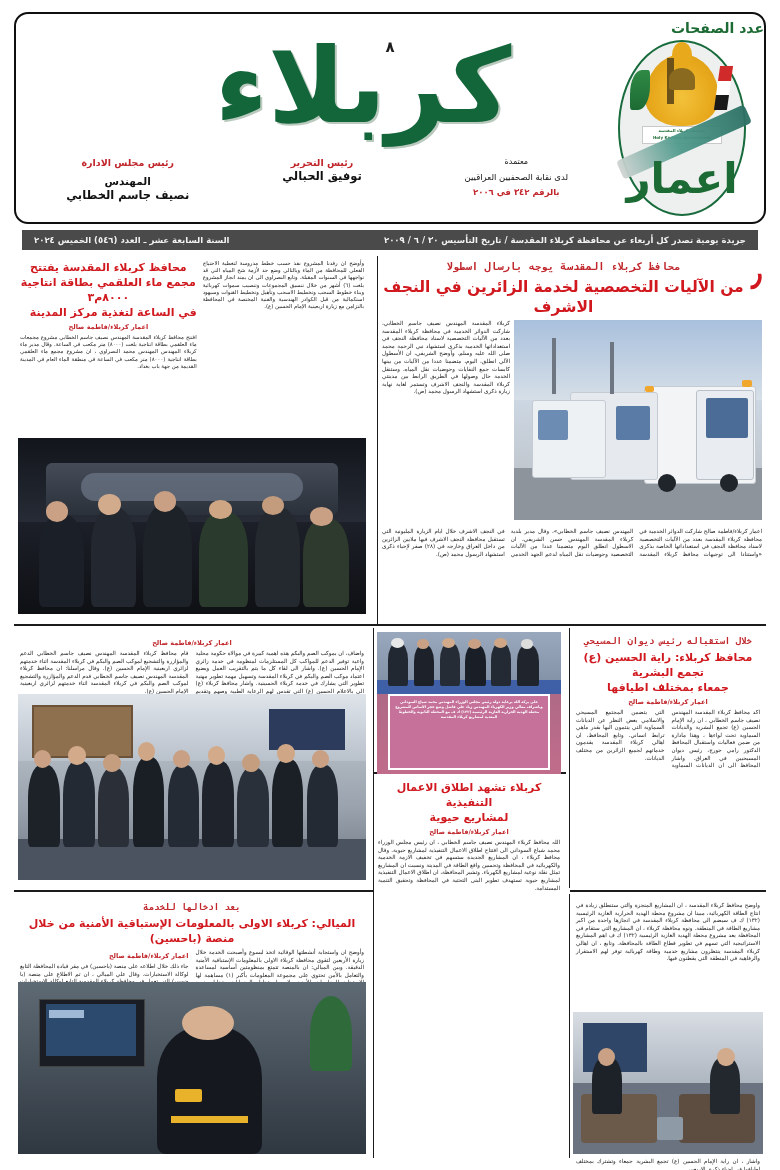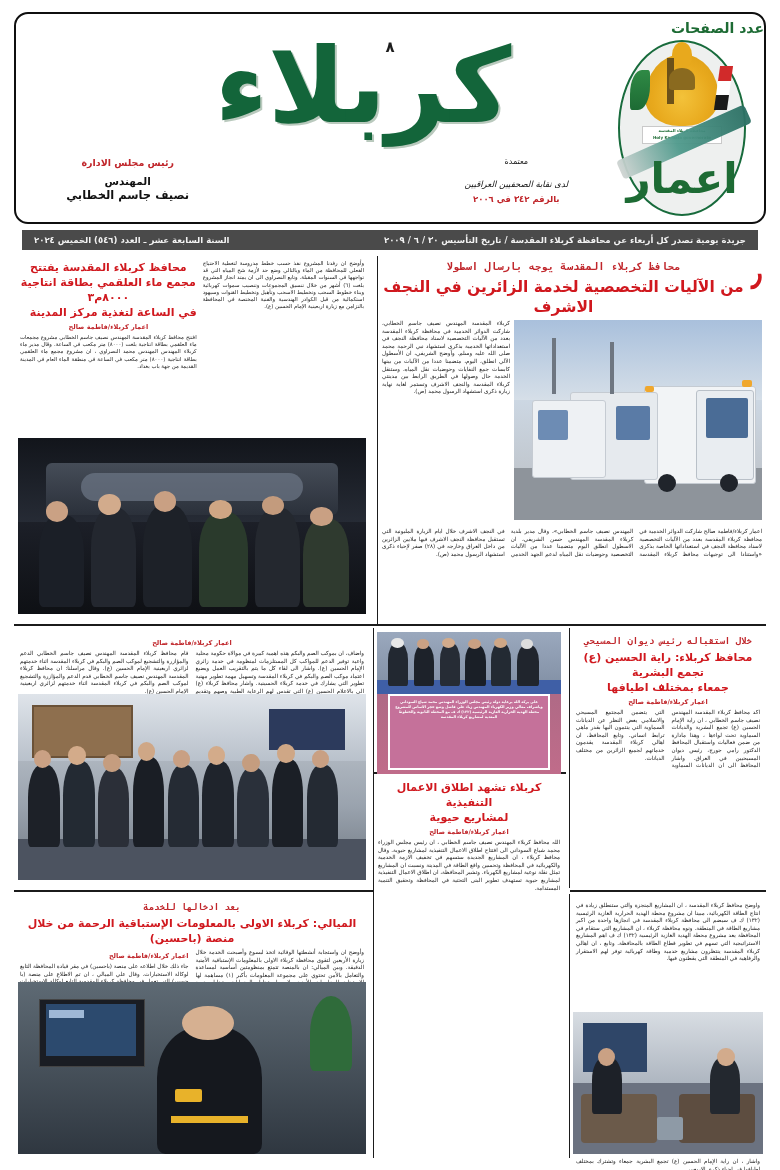--- a/index.html
+++ b/index.html
@@ -100,21 +100,21 @@
     font-size:9.5px;font-weight:bold;color:#c0262b;line-height:13px;display:block;
   }
   .credit .name1{
     font-size:10.5px;font-weight:bold;color:#111;line-height:14px;display:block;
     margin-top:5px;
   }
   .credit .name2{
     font-size:11.5px;font-weight:bold;color:#111;line-height:15px;display:block;
   }
   .credit.reg .role{color:#111;font-weight:normal;font-size:8px;line-height:11px;}
-  .credit.reg .name1{font-size:8.5px;font-weight:normal;line-height:12px;margin-top:11px;font-style:italic;}
+  .credit.reg .name1{font-size:8.5px;font-weight:normal;line-height:12px;margin-top:4px;}
   .credit.reg .name2{font-size:8.5px;color:#c0262b;font-weight:bold;line-height:13px;margin-top:3px;}
 
   
   .infobar{
     position:absolute;left:22px;top:230px;width:736px;height:20px;
     background:#4a4a4a;color:#f2f2f2;display:flex;align-items:center;
     justify-content:space-between;padding:0 12px;box-sizing:border-box;
     font-size:8.5px;font-weight:bold;
   }
   .infobar .right{direction:rtl;}
@@ -237,20 +237,24 @@
       </div>
       <div class="swoosh"></div>
       <div class="word">اعمار</div>
     </div>
 
     <div class="credits">
       <div class="credit">
         <span class="role">رئيس مجلس الادارة</span>
         <span class="name1">المهندس</span>
         <span class="name2">نصيف جاسم الخطابي</span>
+      </div>
+      <div class="credit">
+        <span class="role">رئيس التحرير</span>
+        <span class="name2">توفيق الحبالي</span>
       </div>
       <div class="credit reg">
         <span class="role">معتمدة</span>
         <span class="name1">لدى نقابة الصحفيين العراقيين</span>
         <span class="name2">بالرقم ٣٤٢ في ٢٠٠٦</span>
       </div>
     </div>
   </div>
 
   <div class="infobar">
@@ -421,21 +425,21 @@
         <div class="headline sm" style="margin-top:2px;">محافظ كربلاء: راية الحسين (ع) تجمع البشرية</div>
         <div class="headline sm">جمعاء بمختلف اطيافها</div>
         <div class="byline">اعمار كربلاء/فاطمة صالح</div>
         <div class="body two">اكد محافظ كربلاء المقدسة المهندس نصيف جاسم الخطابي ، ان راية الإمام الحسين (ع) تجمع البشرية والديانات السماوية تحت لواءها ، وهذا مادارة من ضمن فعاليات واستقبال المحافظ الدكتور رامي جورج، رئيس ديوان المسيحيين في العراق. واشار المحافظ الى ان الديانات السماوية التي يتضمن المجتمع المسيحي والاسلامي يعض النظر عن الديانات السماوية التي ينتمون اليها بقدر ماهي ترابط انساني. وتابع المحافظ، ان اهالي كربلاء المقدسة يقدمون خدماتهم لجميع الزائرين من مختلف الديانات.</div>
       </div>
     </div>
 
     <div class="bot-left">
       <div style="padding:6px 6px 0 6px;">
         <div class="kicker">بعد ادخالها للخدمة</div>
-        <div class="headline sm" style="margin-top:2px;">الميالي: كربلاء الاولى بالمعلومات الإستباقية الرحمة من خلال منصة (باحسين)</div>
+        <div class="headline sm" style="margin-top:2px;">الميالي: كربلاء الاولى بالمعلومات الإستباقية الأمنية من خلال منصة (باحسين)</div>
         <div style="display:flex;gap:7px;margin-top:3px;">
           <div style="flex:1;">
             <div class="body">وأوضح ان واستجابة أنشطتها الوقائية اتخذ لبسوع وأصبحت الخدمة خلال زيارة الأربعين لتقوى محافظة كربلاء الاولى بالمعلومات الإستباقية الأمنية الدقيقة. وبين الميالي: ان بالمنصة تتمتع بمنظومتين أساسية لمساعدة والتعامل بالأمن تحتوي على مجموعة المعلومات بأكبر (١) مساهمة لها الاستجابة للمعلومات الأمنية ولاسيما وتحليل المعطيات وتحليل جميع البيانات بصورة فورية.</div>
           </div>
           <div style="flex:1;">
             <div class="byline" style="text-align:right;">اعمار كربلاء/فاطمة صالح</div>
             <div class="body">جاء ذلك خلال اطلاعه على منصة (باحسين) في مقر قيادة المحافظة التابع لوكالة الاستخبارات. وقال علي الميالي ، ان تم الاطلاع على منصة (با حسين) التي تعمل في محافظة كربلاء المقدسة التابع لوكالة الاستخبارات وساهمت عمليا مع مدير وصيانة الاقسام وتطوير المنظومة.</div>
           </div>
         </div>
       </div>

